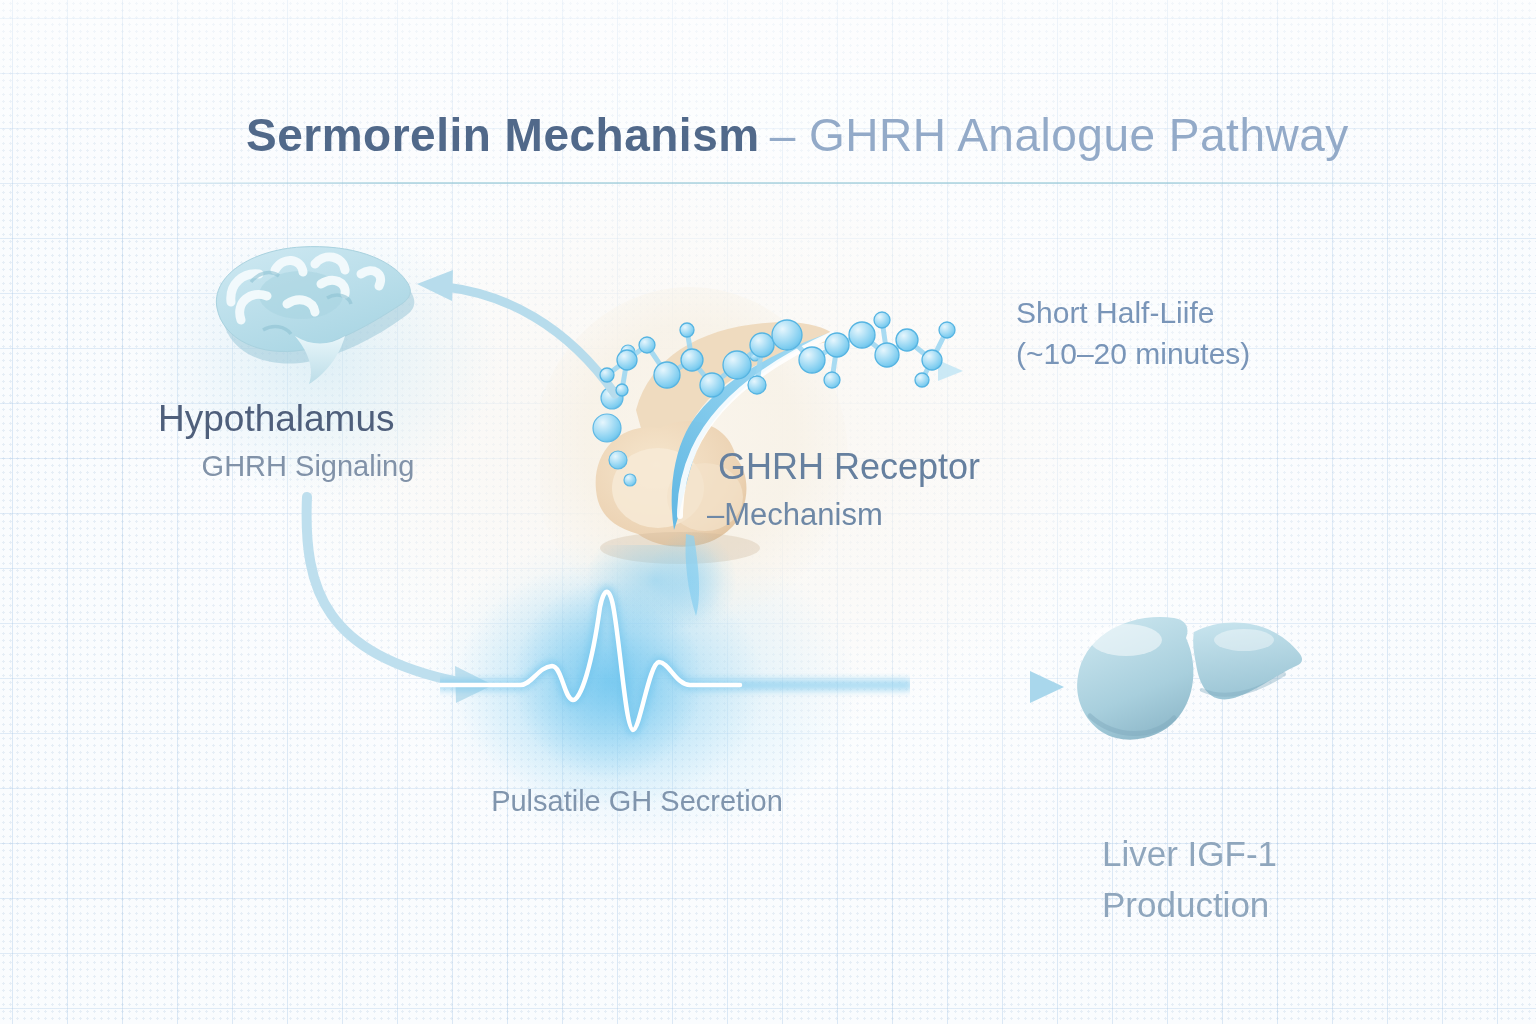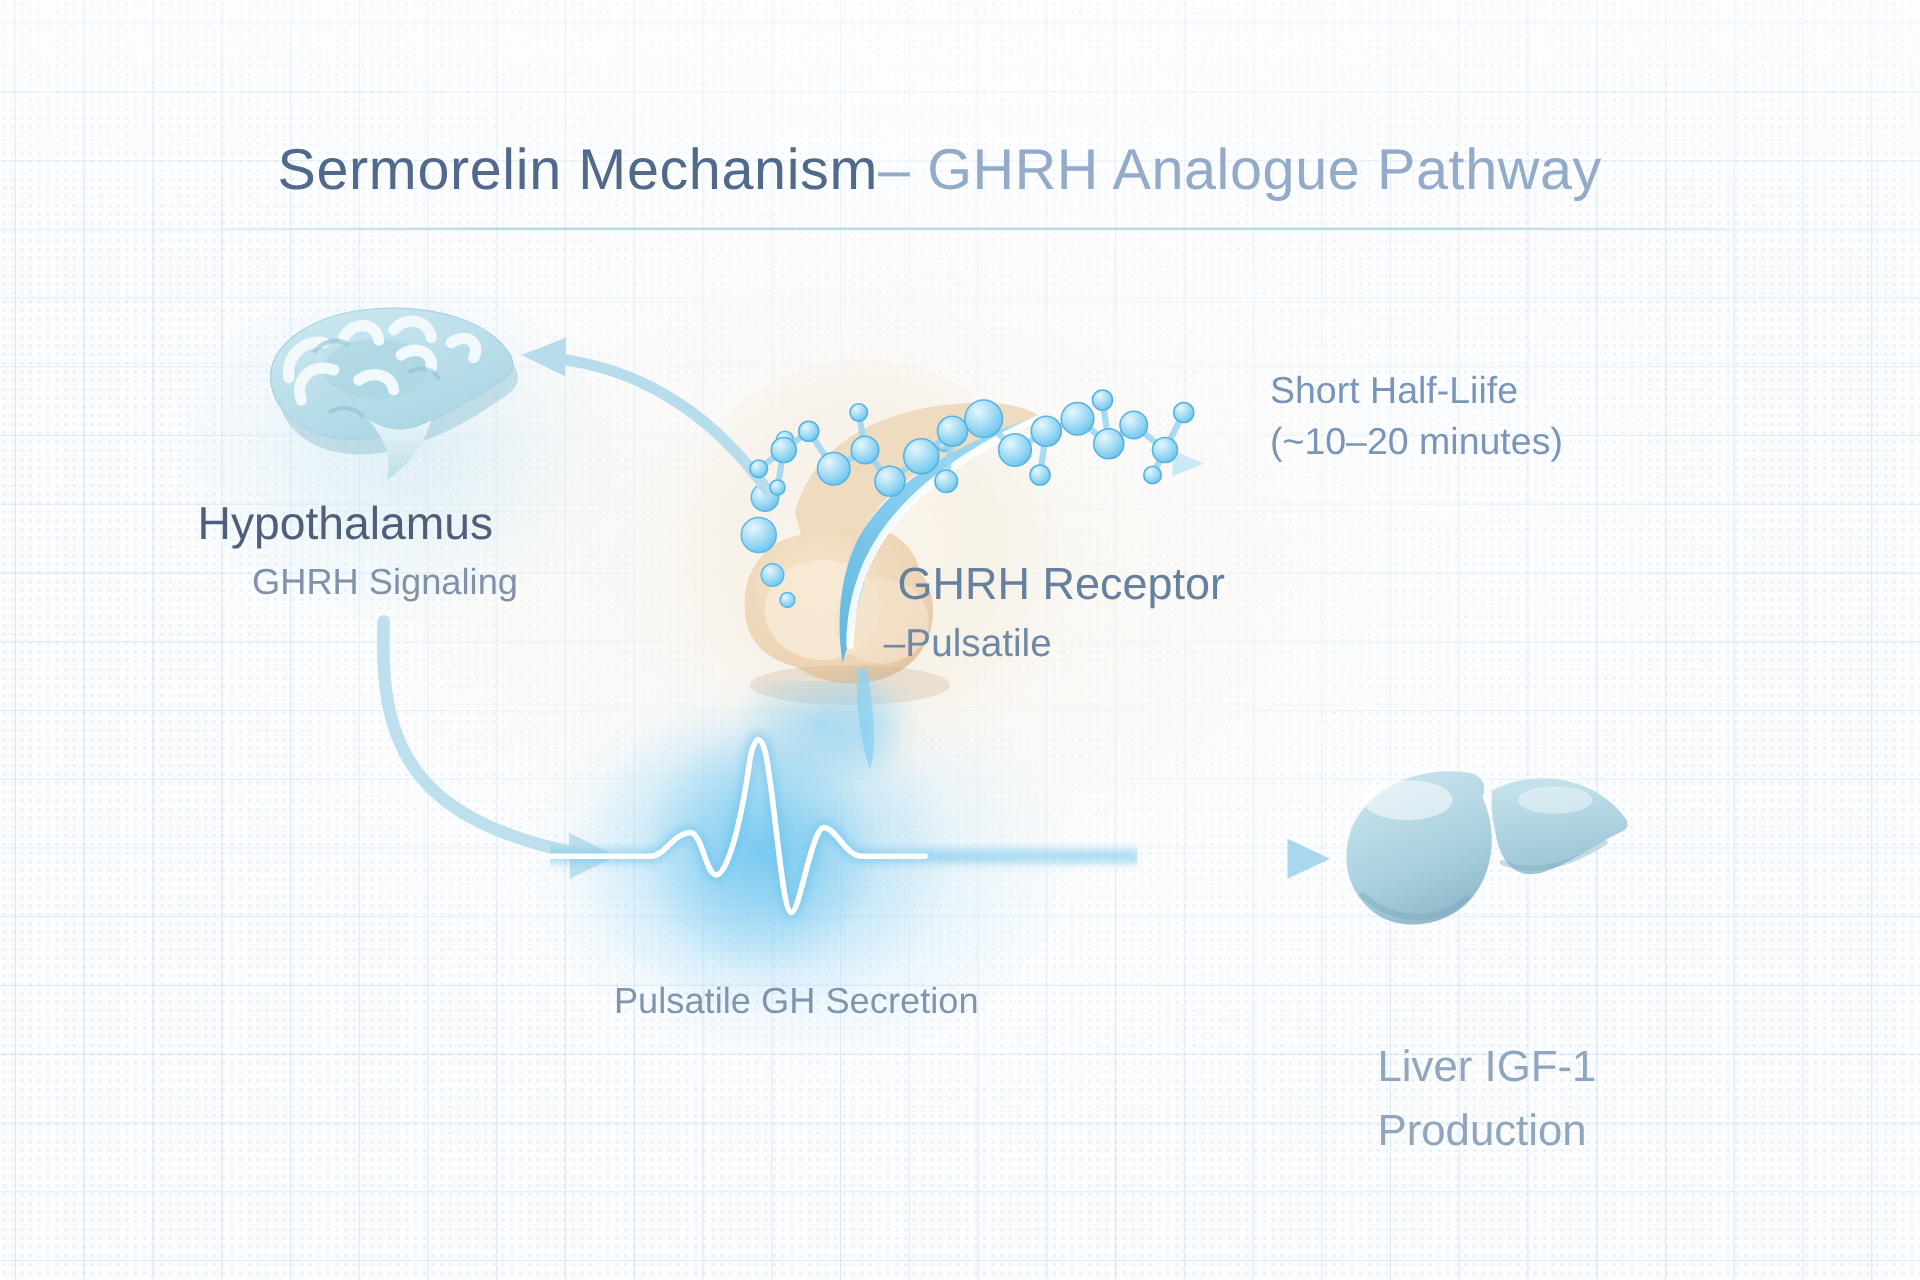--- a/index.html
+++ b/index.html
@@ -23,22 +23,22 @@
     background:
       radial-gradient(620px 420px at 700px 450px, rgba(246,238,226,0.55), rgba(246,238,226,0) 70%),
       radial-gradient(900px 700px at 50% 40%, rgba(255,255,255,0.75), rgba(255,255,255,0) 75%),
       linear-gradient(180deg, rgba(255,255,255,0.5), rgba(255,255,255,0) 20%);
   }
   .abs{position:absolute;}
   .z{z-index:3;}
   .tint{position:absolute;pointer-events:none;z-index:1;}
   .lbl{position:absolute;z-index:6;white-space:nowrap;}
   #title{left:222px;top:108px;font-size:46px;letter-spacing:.5px;}
-  #title .t1{color:#51698a;font-weight:400;}
-  #title .t2{color:#93aac8;font-weight:400;margin-left:0;}
+  #title .t1{color:#51698a;font-weight:700;margin-left:24px;}
+  #title .t2{color:#93aac8;font-weight:400;margin-left:10px;}
   #underline{left:180px;top:182px;width:1202px;height:2px;z-index:2;
     background:linear-gradient(90deg, rgba(150,200,215,0.12), rgba(140,195,210,0.55) 18%, rgba(140,195,210,0.55) 82%, rgba(150,200,215,0.1));}
   #hypothalamus-label{left:158px;top:398px;width:300px;text-align:left;font-size:37px;font-weight:500;color:#4f5f7b;}
   #ghrh-signaling-label{left:158px;top:450px;width:300px;text-align:center;font-size:29px;color:#8192a8;}
   #ghrh-receptor-label{left:718px;top:446px;font-size:36px;font-weight:500;color:#66809f;}
   #pituitary-label{left:707px;top:497px;font-size:31px;color:#6e88a6;}
   #half-life-label{left:1016px;top:292px;font-size:30px;line-height:41px;color:#7995b8;white-space:normal;width:280px;}
   #secretion-label{left:437px;top:785px;width:400px;text-align:center;font-size:29px;color:#8095ad;}
   #liver-label{left:1102px;top:828px;font-size:35px;line-height:51px;color:#8fa6bd;white-space:normal;width:260px;}
   svg{display:block;}
@@ -246,21 +246,21 @@
     <path d="M 132 34 C 168 16 214 24 238 56 C 242 62 240 66 234 68 C 216 76 196 92 172 100 C 150 106 138 92 134 66 C 132 56 130 44 132 34 Z" fill="url(#liverG2)"></path>
     <path d="M 28 118 C 52 140 90 142 112 120" fill="none" stroke="#7fa9bd" stroke-width="5" opacity="0.45" stroke-linecap="round"></path>
     <path d="M 140 92 C 162 102 192 96 222 76" fill="none" stroke="#7fa9bd" stroke-width="4" opacity="0.4" stroke-linecap="round"></path>
     <ellipse cx="64" cy="42" rx="36" ry="16" fill="#ffffff" opacity="0.5"></ellipse>
     <ellipse cx="182" cy="42" rx="30" ry="11" fill="#ffffff" opacity="0.4"></ellipse>
   </svg>
 
   <div class="lbl" id="hypothalamus-label">Hypothalamus</div>
   <div class="lbl" id="ghrh-receptor-label">GHRH Receptor</div>
   <div class="lbl" id="ghrh-signaling-label">GHRH Signaling</div>
-  <div class="lbl" id="pituitary-label">–Pulsatile</div>
+  <div class="lbl" id="pituitary-label">–Mechanism</div>
   <div class="lbl" id="half-life-label">
     <div>Short Half-Liife</div>
     <div>(~10–20 minutes)</div>
   </div>
   <div class="lbl" id="secretion-label">Pulsatile GH Secretion</div>
   <div class="lbl" id="liver-label">
     <div>Liver IGF-1</div>
     <div>Production</div>
   </div>
 

